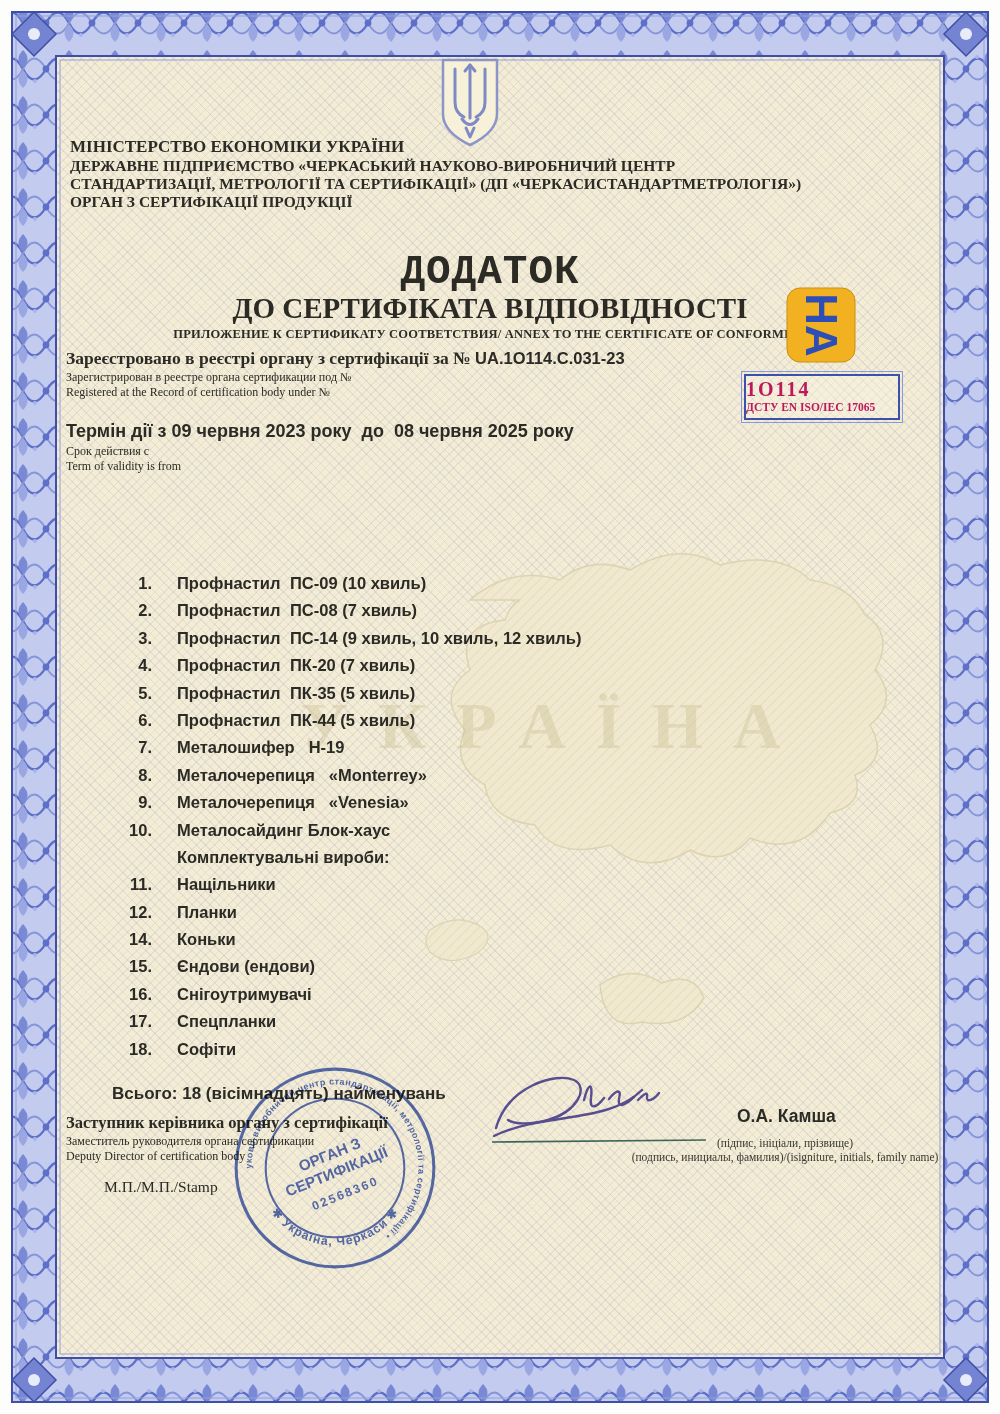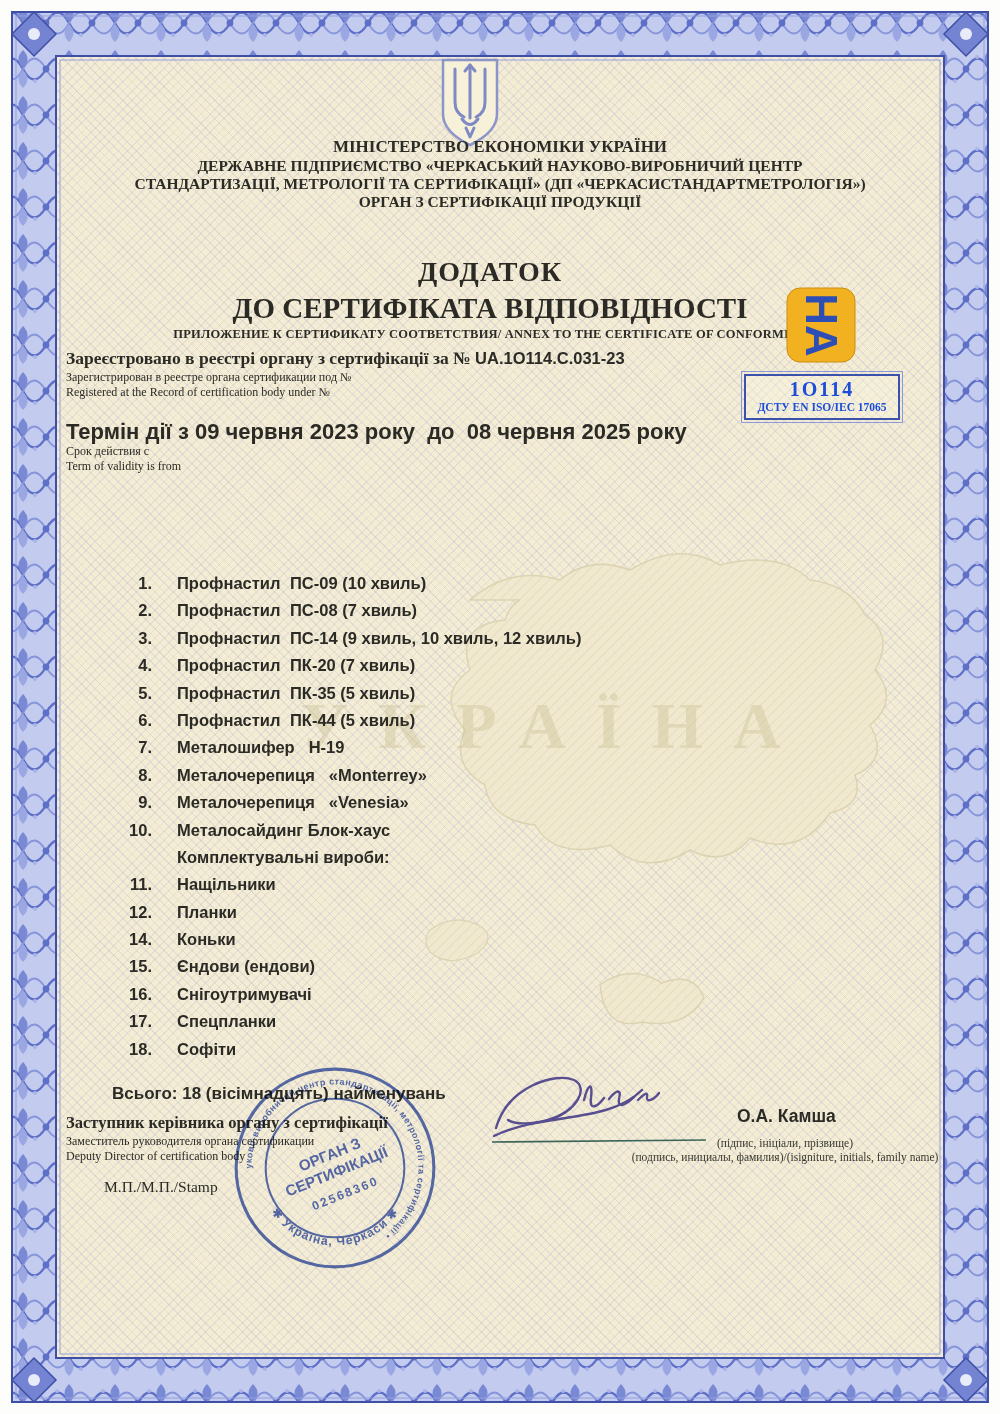--- a/index.html
+++ b/index.html
@@ -12,42 +12,42 @@
       repeating-linear-gradient(45deg, rgba(233,168,186,.10) 0 1px, transparent 1px 13px);}
   .abs{position:absolute;}
   .layer-deco{z-index:1;}
   .frame{z-index:2;pointer-events:none;}
   .content{z-index:3;}
   .overlay{z-index:4;}
 
   .wm-text{left:300px;top:688px;width:620px;font-weight:bold;font-size:66px;letter-spacing:30px;
            color:rgba(206,196,156,.45);font-family:"Liberation Serif",serif;}
 
-  .org-block{left:70px;right:70px;top:136px;text-align:center;font-weight:bold;}
+  .org-block{left:70px;right:70px;top:136px;font-weight:bold;}
   .org-l1{font-size:17px;line-height:21px;}
   .org-l{font-size:15.5px;line-height:18px;}
 
   .title-block{left:70px;right:90px;top:254px;text-align:center;font-weight:bold;}
-  .title-1{font-size:28px;line-height:36px;letter-spacing:1px;}
+  .title-1{font-size:41px;line-height:36px;letter-spacing:1px;font-family:Liberation Mono, monospace;}
   .title-2{font-size:29px;line-height:36px;}
   .title-sub{font-size:12.5px;line-height:17px;letter-spacing:.2px;}
 
   .logo-box{left:786px;top:287px;width:70px;height:76px;}
   .code-box{left:744px;top:374px;width:152px;height:42px;border:2px solid #3c50ae;outline:1px solid #8c99d8;outline-offset:2px;
-            text-align:center;color:#1d4ed8;font-weight:bold;background:rgba(250,246,226,.35);}
+            color:#be185d;font-weight:bold;background:rgba(250,246,226,.35);}
   .code-main{font-size:20px;line-height:24px;letter-spacing:2px;margin-top:1px;}
   .code-std{font-size:11.5px;line-height:13px;}
 
   .reg-block{left:66px;top:348px;}
   .reg-main{font-size:17.5px;font-weight:bold;line-height:21px;}
   .reg-num{font-family:"Liberation Sans",sans-serif;font-size:16.5px;}
   .sub-line{font-size:12px;line-height:14px;margin-top:1px;}
 
   .validity-block{left:66px;top:420px;}
-  .validity-main{font-family:"Liberation Sans",sans-serif;font-weight:bold;font-size:22px;line-height:23px;white-space:pre-wrap;}
+  .validity-main{font-family:"Liberation Sans",sans-serif;font-weight:bold;font-size:18px;line-height:23px;white-space:pre-wrap;}
 
   .product-block{left:66px;top:506px;font-family:"Liberation Sans",sans-serif;font-weight:bold;font-size:16.5px;line-height:23px;}
 
   .list{left:66px;top:570px;right:80px;font-family:"Liberation Sans",sans-serif;font-weight:bold;font-size:16.5px;}
   .item-row{display:flex;height:27.4px;line-height:27.4px;}
   .item-num{width:86px;text-align:right;flex:0 0 86px;}
   .item-name{margin-left:25px;}
   .item-row.aligned .item-name{min-width:113px;}
   .item-model{margin-left:14px;}
   .item-row.aligned .item-model{margin-left:0;}

